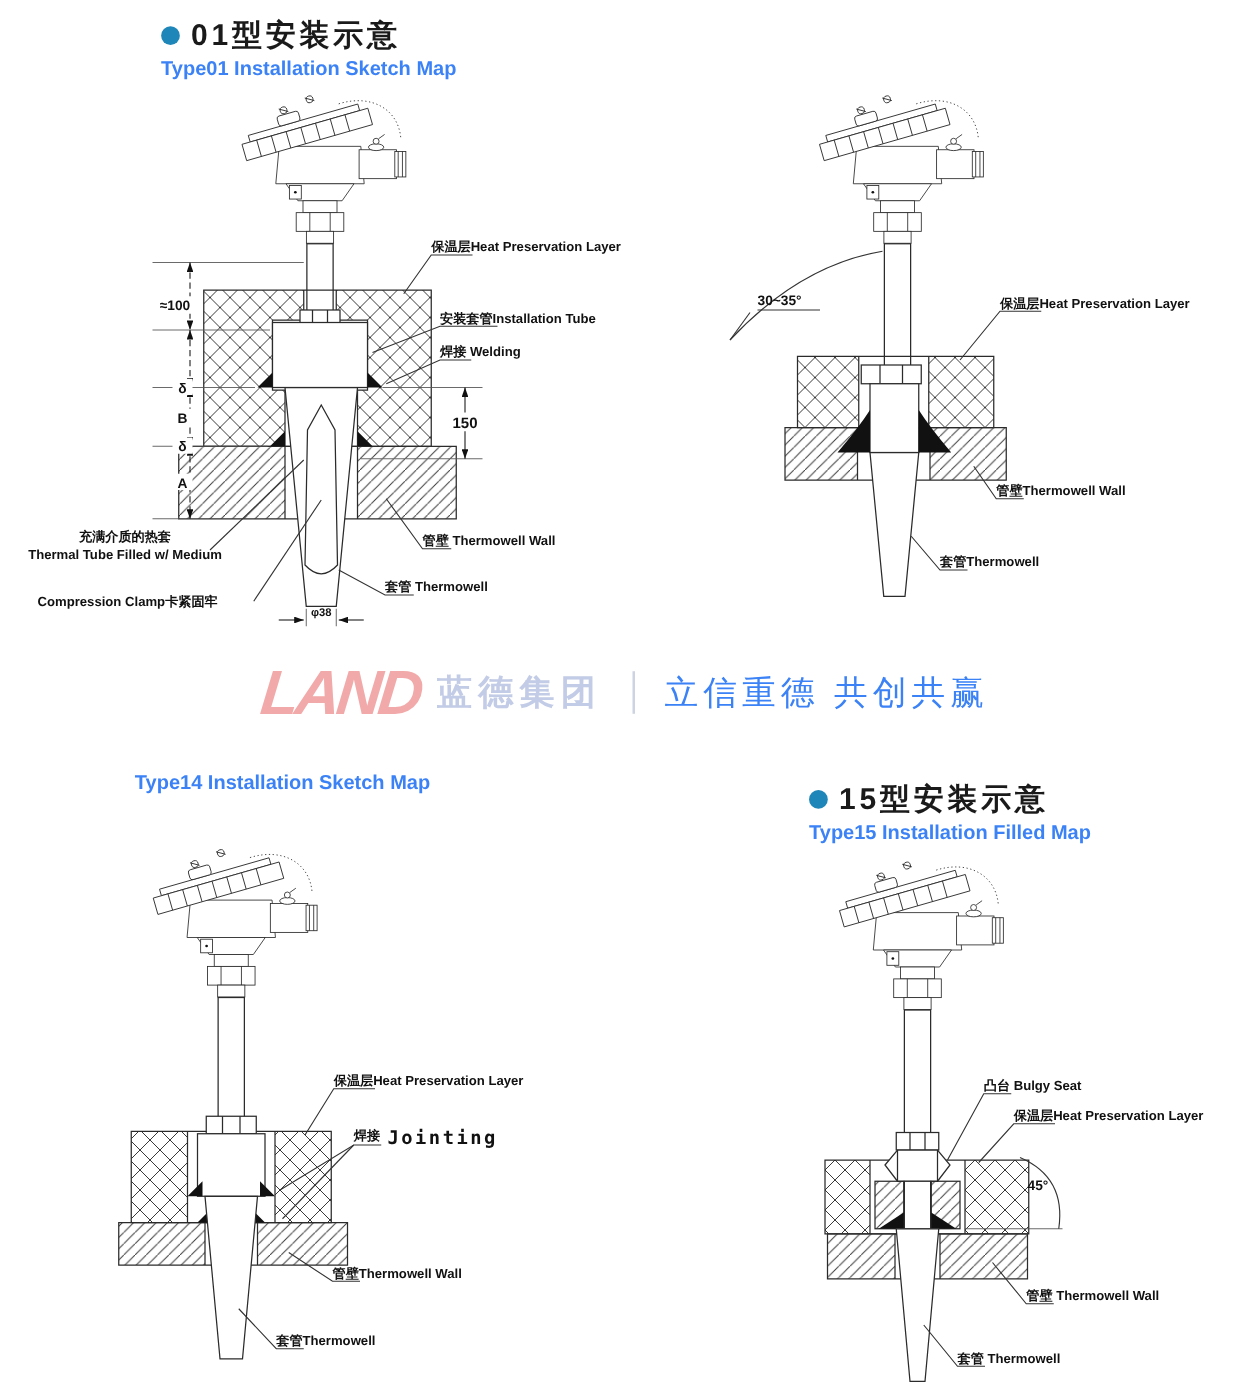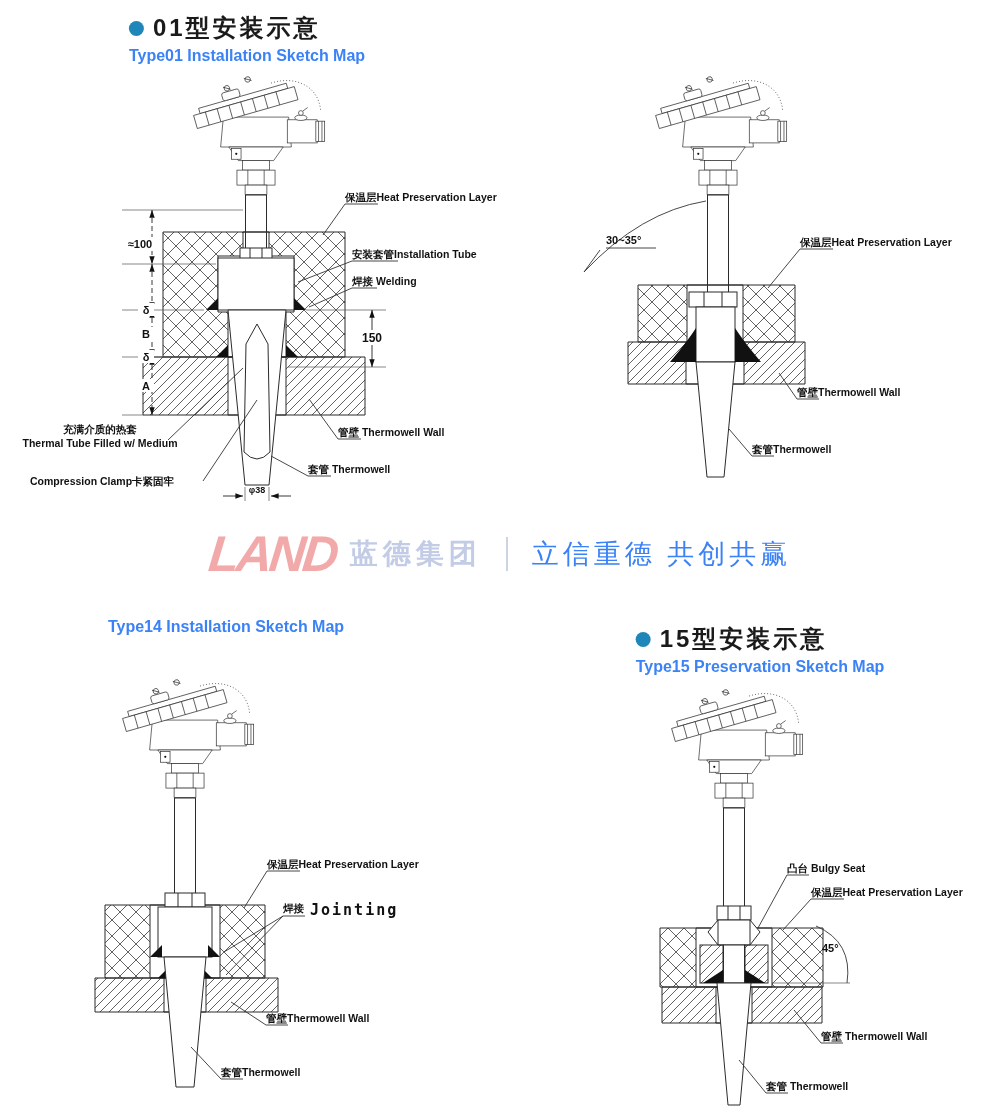--- a/index.html
+++ b/index.html
@@ -91,21 +91,21 @@
 
   <div class="title-block" style="left:226px;top:615px;">
     <div class="title-en">Type14 Installation Sketch Map</div>
   </div>
 
   <div class="title-block" style="left:760px;top:623px;">
     <div class="title-row">
       <span class="bullet"></span>
       <span class="title-cn">15型安装示意</span>
     </div>
-    <div class="title-en">Type15  Preservation Sketch Map</div>
+    <div class="title-en">Type15  Installation Filled Map</div>
   </div>
 
   <div class="logo-band">
     <span class="logo-latin">LAND</span>
     <span class="logo-cn">蓝德集团</span>
     <span class="logo-divider"></span>
     <span class="logo-slogan">立信重德 共创共赢</span>
   </div>
 
   <svg style="left:0;top:70px;" width="500" height="450" viewBox="0 0 500 450">

